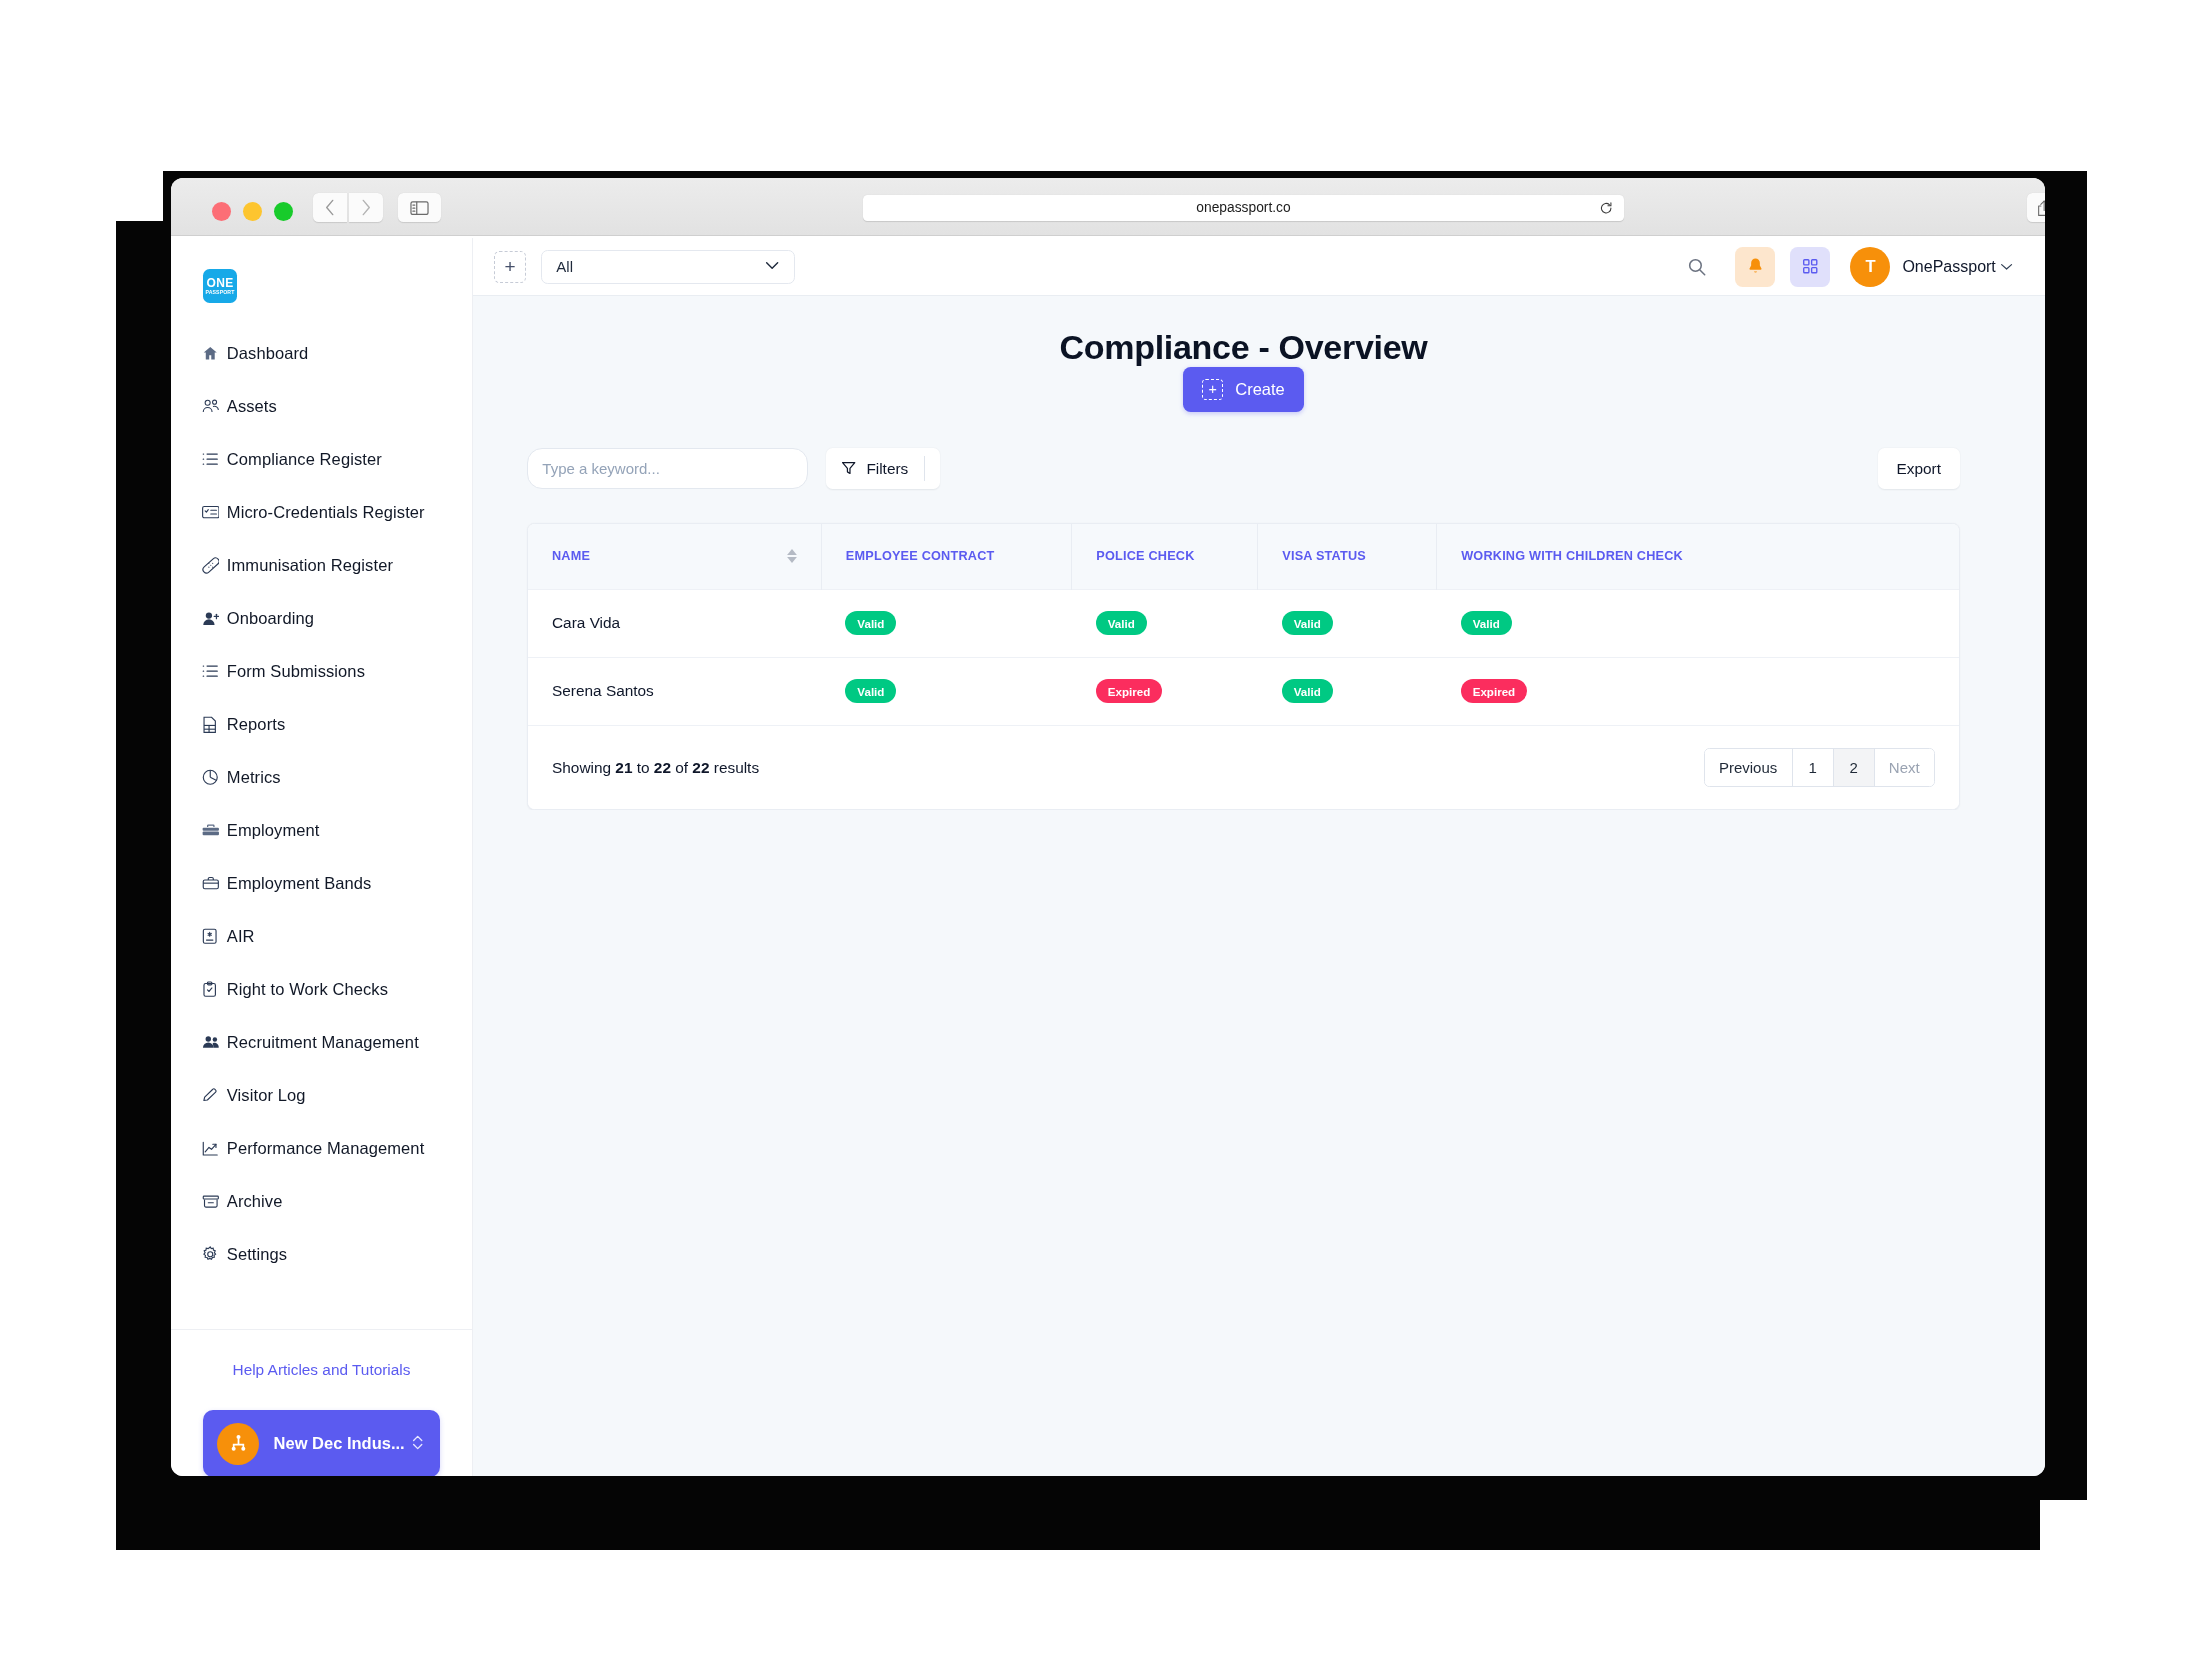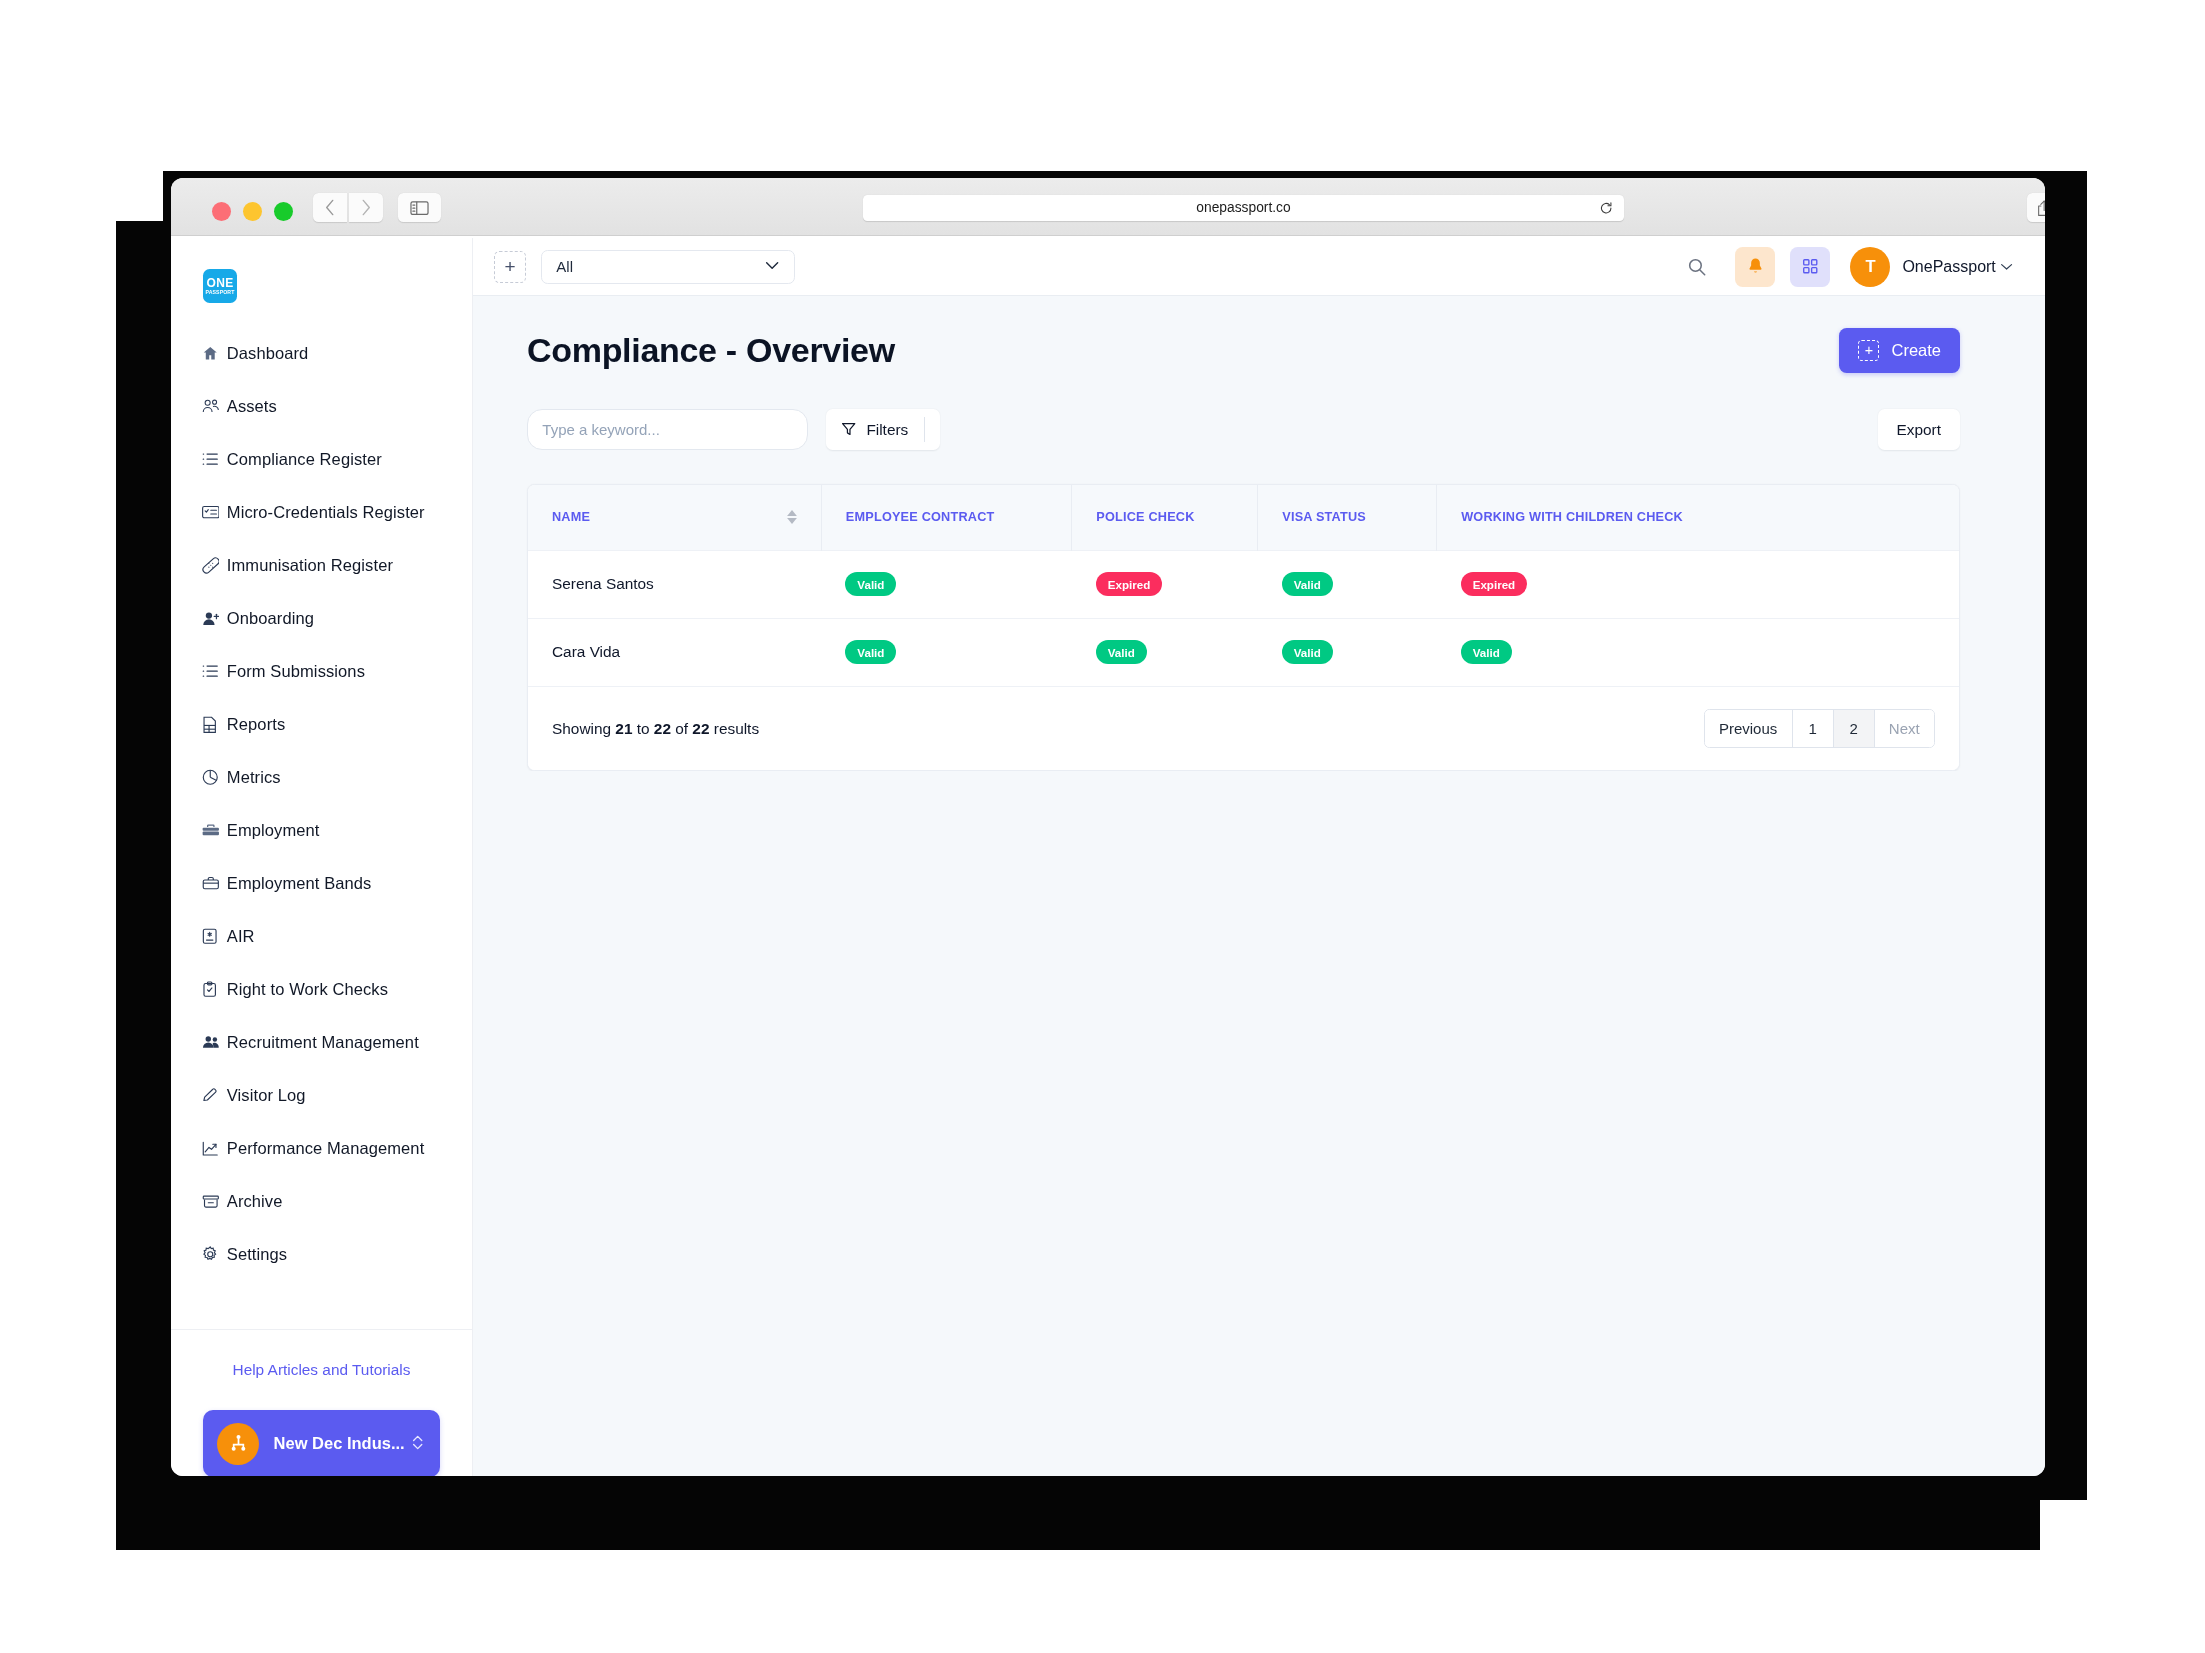--- a/index.html
+++ b/index.html
@@ -145,21 +145,21 @@
   #user-avatar {
     width: 40px; height: 40px; border-radius: 50%; background: #f7900a;
     display: flex; align-items: center; justify-content: center;
     color: #fff; font-size: 16.5px; font-weight: bold; margin-right: 12px; cursor: pointer;
   }
   #user-name { font-size: 16px; color: #0f172a; font-weight: 500; margin-right: 4px; }
   #user-chevron { color: #334155; cursor: pointer; display:flex; }
 
   #content { padding: 32px 85px 0 54px; overflow: hidden; }
 
-  #page-head { display: flex; align-items: center; margin-bottom: 36px; }
+  #page-head { display: flex; align-items: center; margin-bottom: 36px; flex-direction: column; }
   #page-title { font-size: 34px; font-weight: bold; color: #0b1324; letter-spacing: -0.3px; }
   #create-btn {
     background: #5b5bf0; color: #fff; border-radius: 7.7px;
     height: 45px; padding: 0 19px; display: flex; align-items: center;
     font-size: 16.5px; cursor: pointer; box-shadow: 0 1.7px 4.4px rgba(91,91,240,.28);
   }
   #create-plus {
     width: 21px; height: 21px; border: 1.1px dashed #ffffff; border-radius: 3.9px;
     display: flex; align-items: center; justify-content: center;
     margin-right: 12px; font-size: 14.3px; line-height: 1;
@@ -631,47 +631,47 @@
                   </div>
                 </th>
                 <th>EMPLOYEE CONTRACT</th>
                 <th>POLICE CHECK</th>
                 <th>VISA STATUS</th>
                 <th>WORKING WITH CHILDREN CHECK</th>
               </tr>
             </thead>
             <tbody>
               <tr>
-                <td>Serena Santos</td>
+                <td>Cara Vida</td>
                 <td>
                   <span class="badge valid">Valid</span>
                 </td>
                 <td>
-                  <span class="badge expired">Expired</span>
-                </td>
-                <td>
                   <span class="badge valid">Valid</span>
                 </td>
                 <td>
-                  <span class="badge expired">Expired</span>
+                  <span class="badge valid">Valid</span>
+                </td>
+                <td>
+                  <span class="badge valid">Valid</span>
                 </td>
               </tr>
               <tr>
-                <td>Cara Vida</td>
+                <td>Serena Santos</td>
                 <td>
                   <span class="badge valid">Valid</span>
                 </td>
                 <td>
+                  <span class="badge expired">Expired</span>
+                </td>
+                <td>
                   <span class="badge valid">Valid</span>
                 </td>
                 <td>
-                  <span class="badge valid">Valid</span>
-                </td>
-                <td>
-                  <span class="badge valid">Valid</span>
+                  <span class="badge expired">Expired</span>
                 </td>
               </tr>
             </tbody>
           </table>
 
           <div id="table-footer">
             <div id="showing-text"><span>Showing </span><b>21</b><span> to </span><b>22</b><span> of </span><b>22</b><span> results</span></div>
             <div class="spacer"></div>
             <div id="pagination">
               <div class="page-btn">Previous</div>

